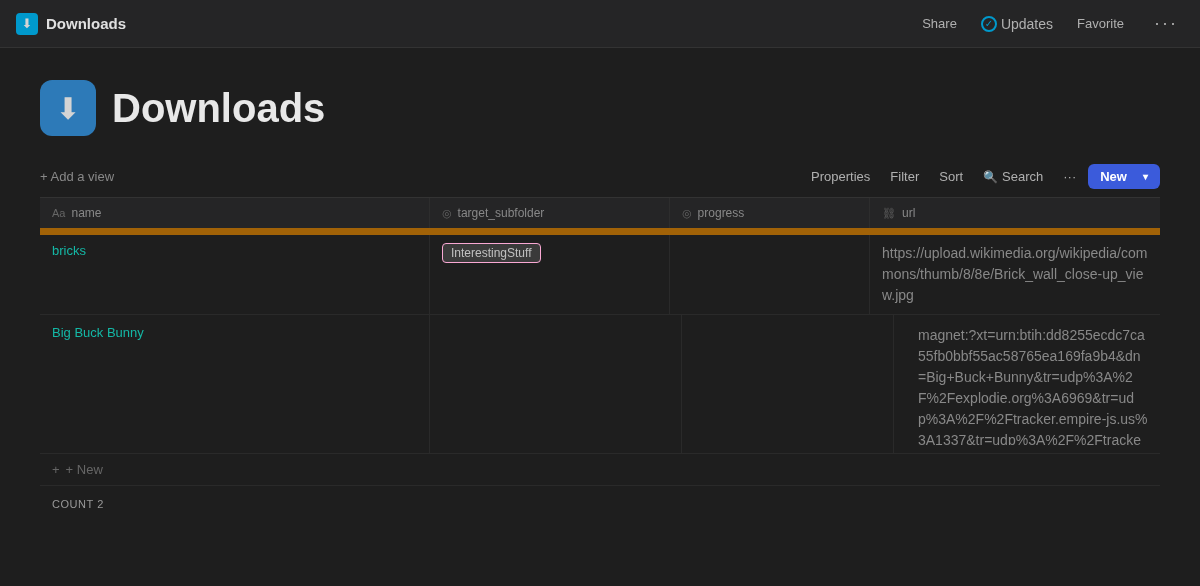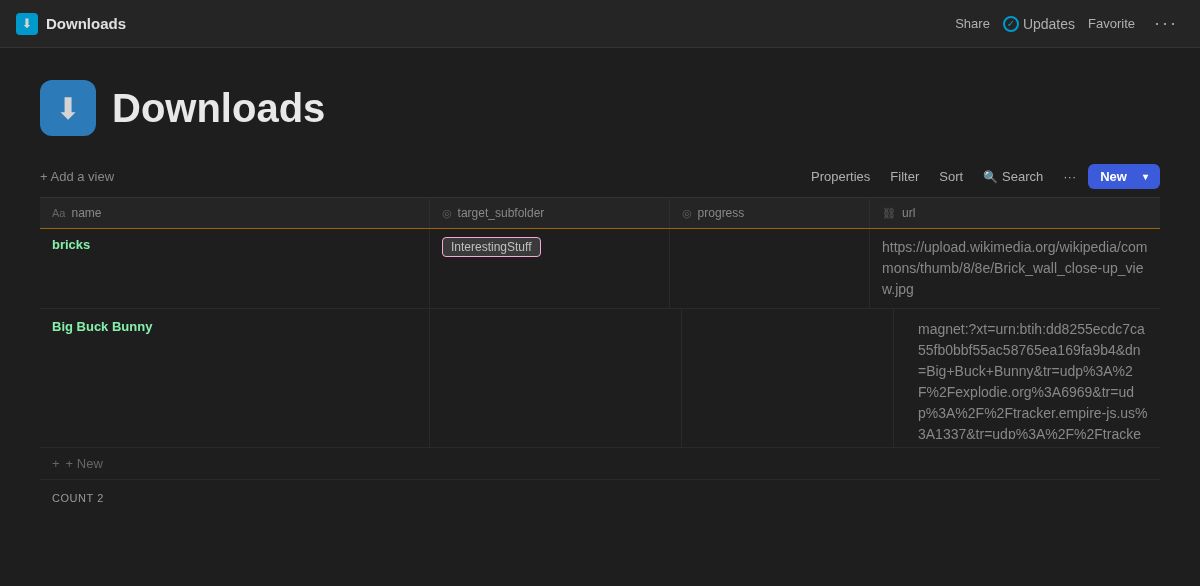--- a/index.html
+++ b/index.html
@@ -39,21 +39,21 @@
       font-size: 13px;
     }
     .title-bar-title {
       font-size: 15px;
       font-weight: 600;
       color: #e0e0e0;
     }
     .title-bar-right {
       display: flex;
       align-items: center;
-      gap: 5px;
+      gap: 16px;
     }
     .title-bar-updates {
       display: flex;
       align-items: center;
       gap: 4px;
       color: #b0b0b0;
       font-size: 14px;
       cursor: pointer;
     }
     .title-bar-updates .check-icon {
@@ -160,21 +160,21 @@
     .new-btn .chevron { font-size: 10px; }
 
     
     .table-container {
       width: 100%;
     }
     .table-header {
       display: grid;
       grid-template-columns: 390px 240px 200px 1fr;
       background: #252526;
-      border-bottom: 1px solid #a16207;
+      border-bottom: 7px solid #a16207;
     }
     .col-header {
       padding: 8px 12px;
       font-size: 12px;
       color: #888;
       display: flex;
       align-items: center;
       gap: 6px;
       border-right: 1px solid #2d2d2d;
     }
@@ -194,22 +194,22 @@
       padding: 8px 12px;
       font-size: 13px;
       color: #d4d4d4;
       border-right: 1px solid #2a2a2a;
       display: flex;
       align-items: flex-start;
       overflow: hidden;
     }
     .table-cell:last-child { border-right: none; }
     .cell-name {
-      font-weight: 700;
-      color: #86efac;
+      font-weight: 400;
+      color: #14b8a6;
     }
     .cell-tag {
       background: #3a3a3a;
       color: #c0c0c0;
       border-radius: 4px;
       padding: 2px 8px;
       font-size: 12px;
       border: 1px solid #f9a8d4;
     }
     .cell-url {

